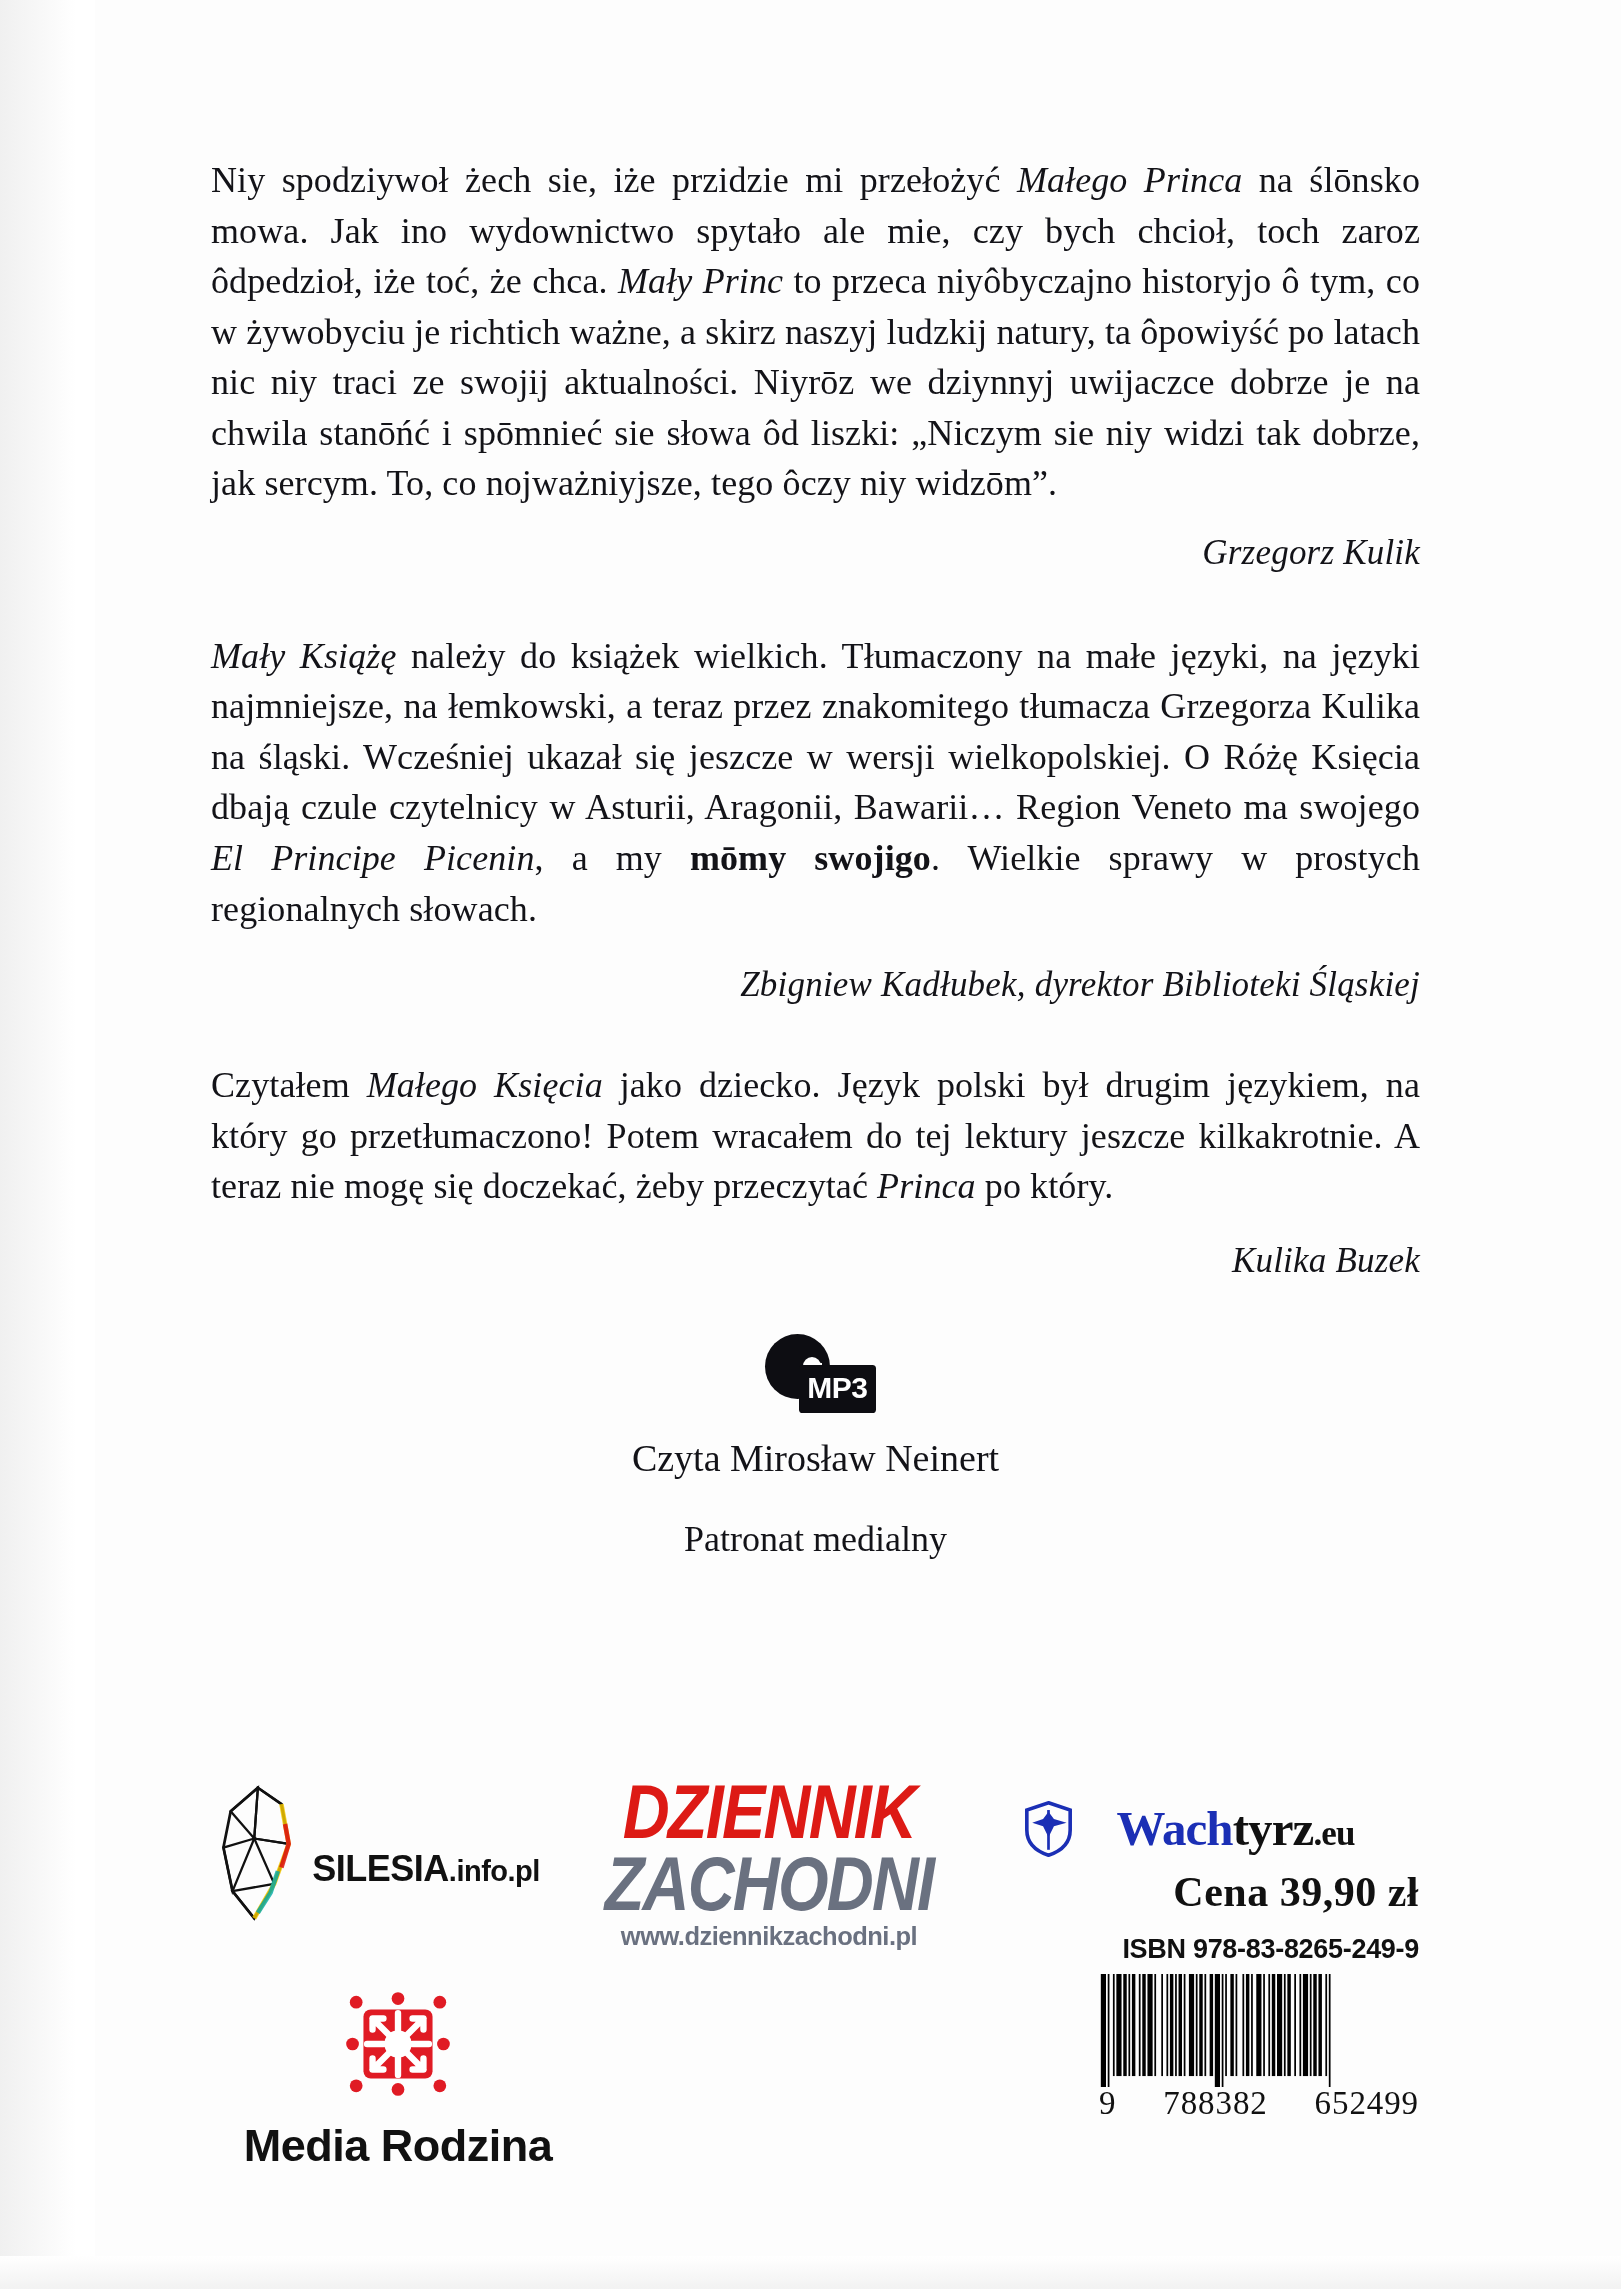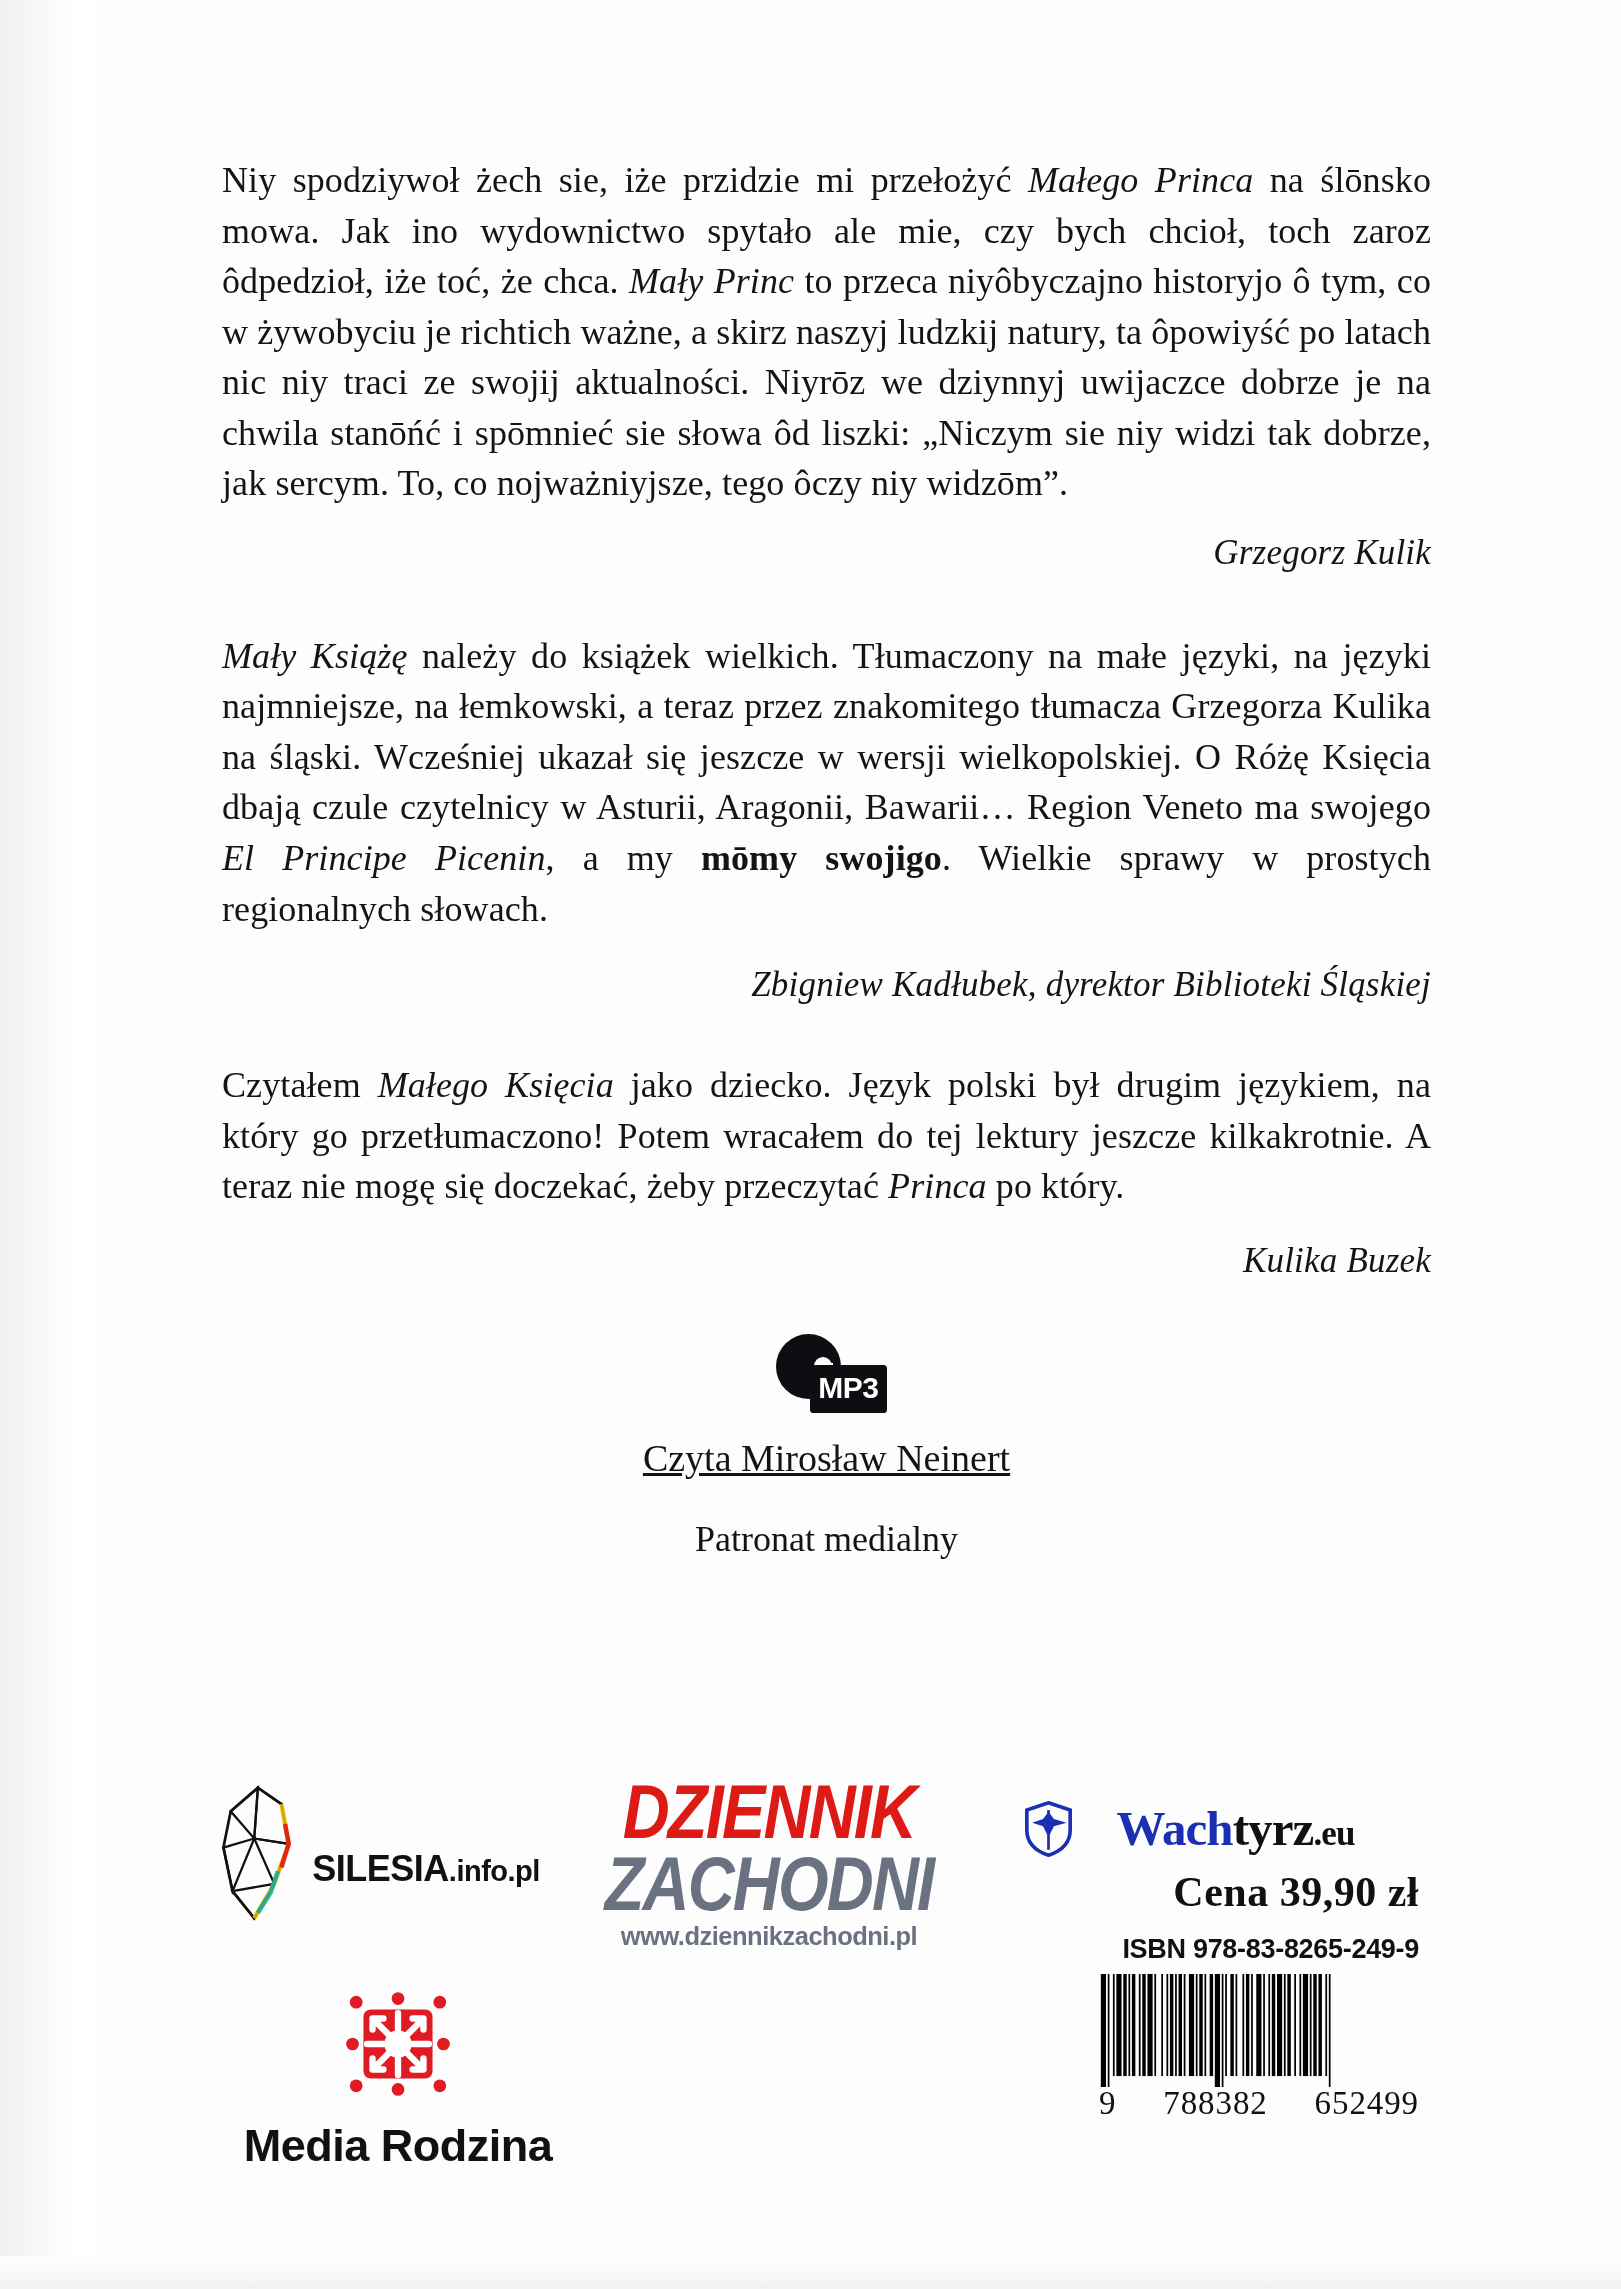--- a/index.html
+++ b/index.html
@@ -17,21 +17,21 @@
   }
 
   
   .page {
     position: absolute;
     inset: 0;
     background: #fdfdfd;
   }
   .content {
     position: absolute;
-    left: 222px;
+    left: 211px;
     top: 155px;
     width: 1209px;
   }
 
   
   .blurb {
     font-family: "Liberation Serif", serif;
     font-size: 36px;
     line-height: 1.405;
     text-align: justify;
@@ -109,21 +109,20 @@
     line-height: 1;
     padding: 8.2px 8.2px 10px 8.2px;
     border-radius: 3.6px;
     letter-spacing: -0.5px;
   }
   .reader-credit {
     font-family: "Liberation Serif", serif;
     font-size: 38px;
     color: #131318;
     margin-top: 11px;
-    text-decoration: underline;
   }
   .patronat {
     font-family: "Liberation Serif", serif;
     font-size: 36px;
     color: #131318;
     margin-top: 38px;
   }
 
   
   .sponsors {

